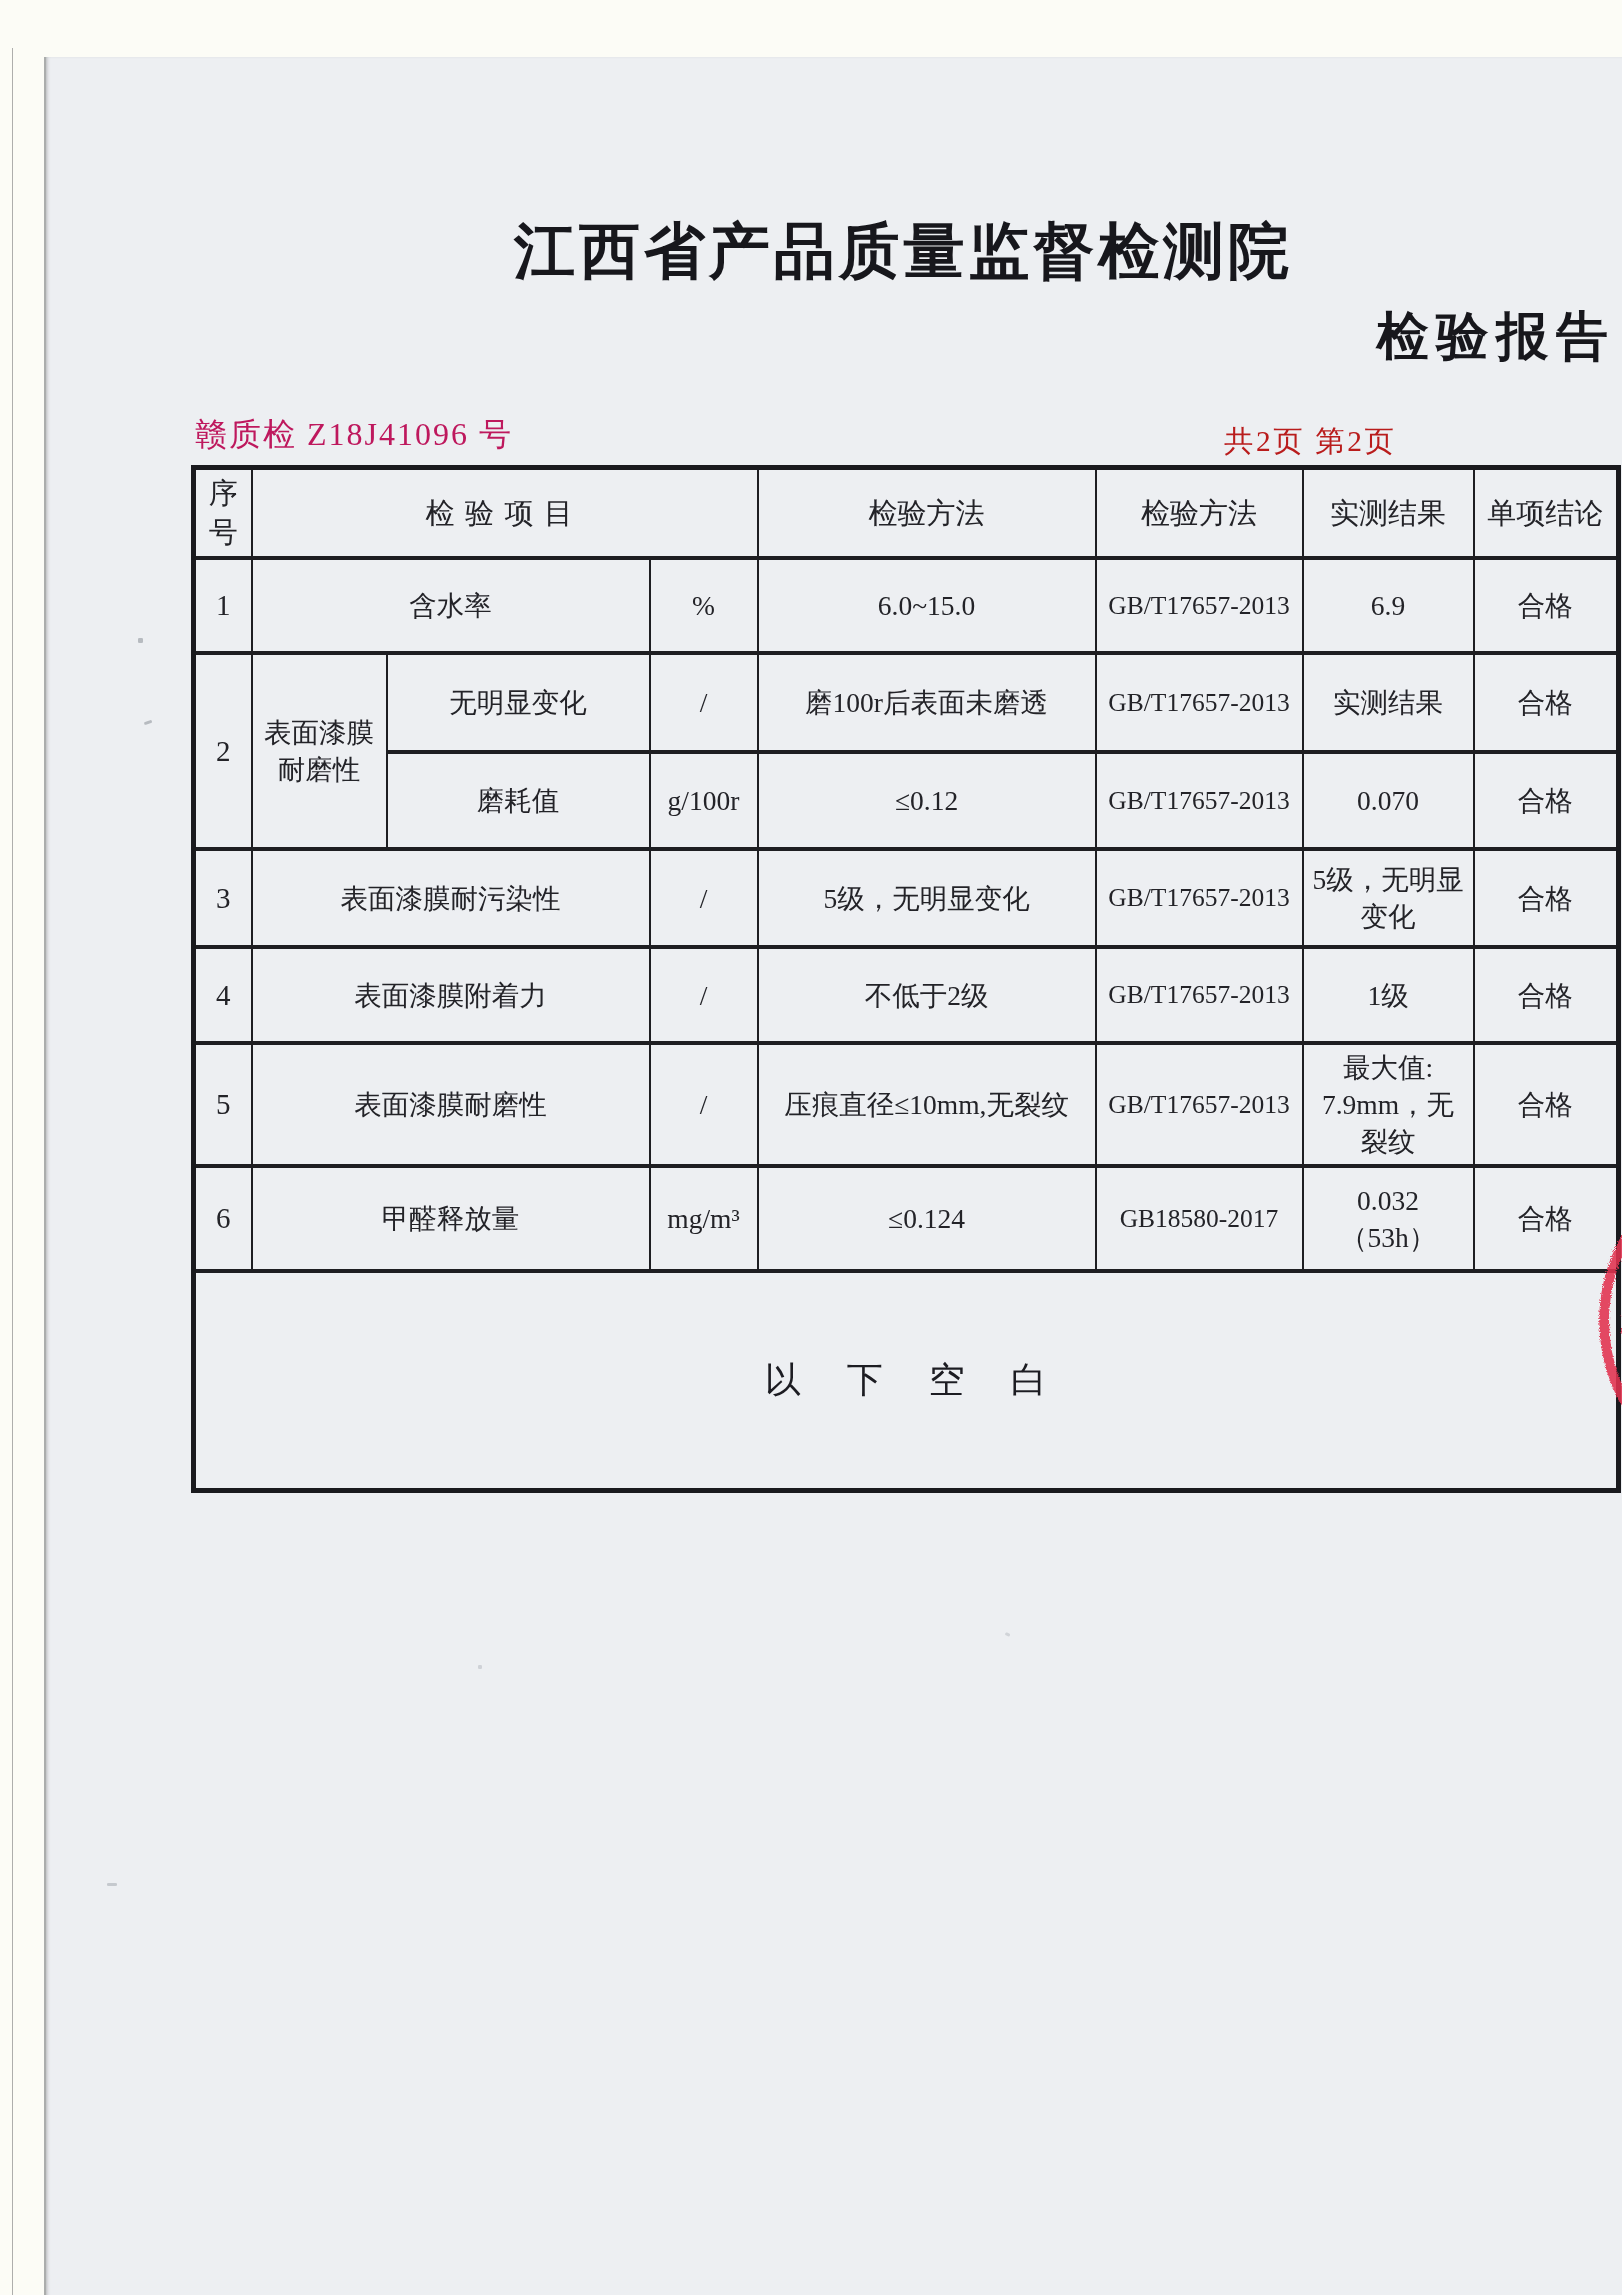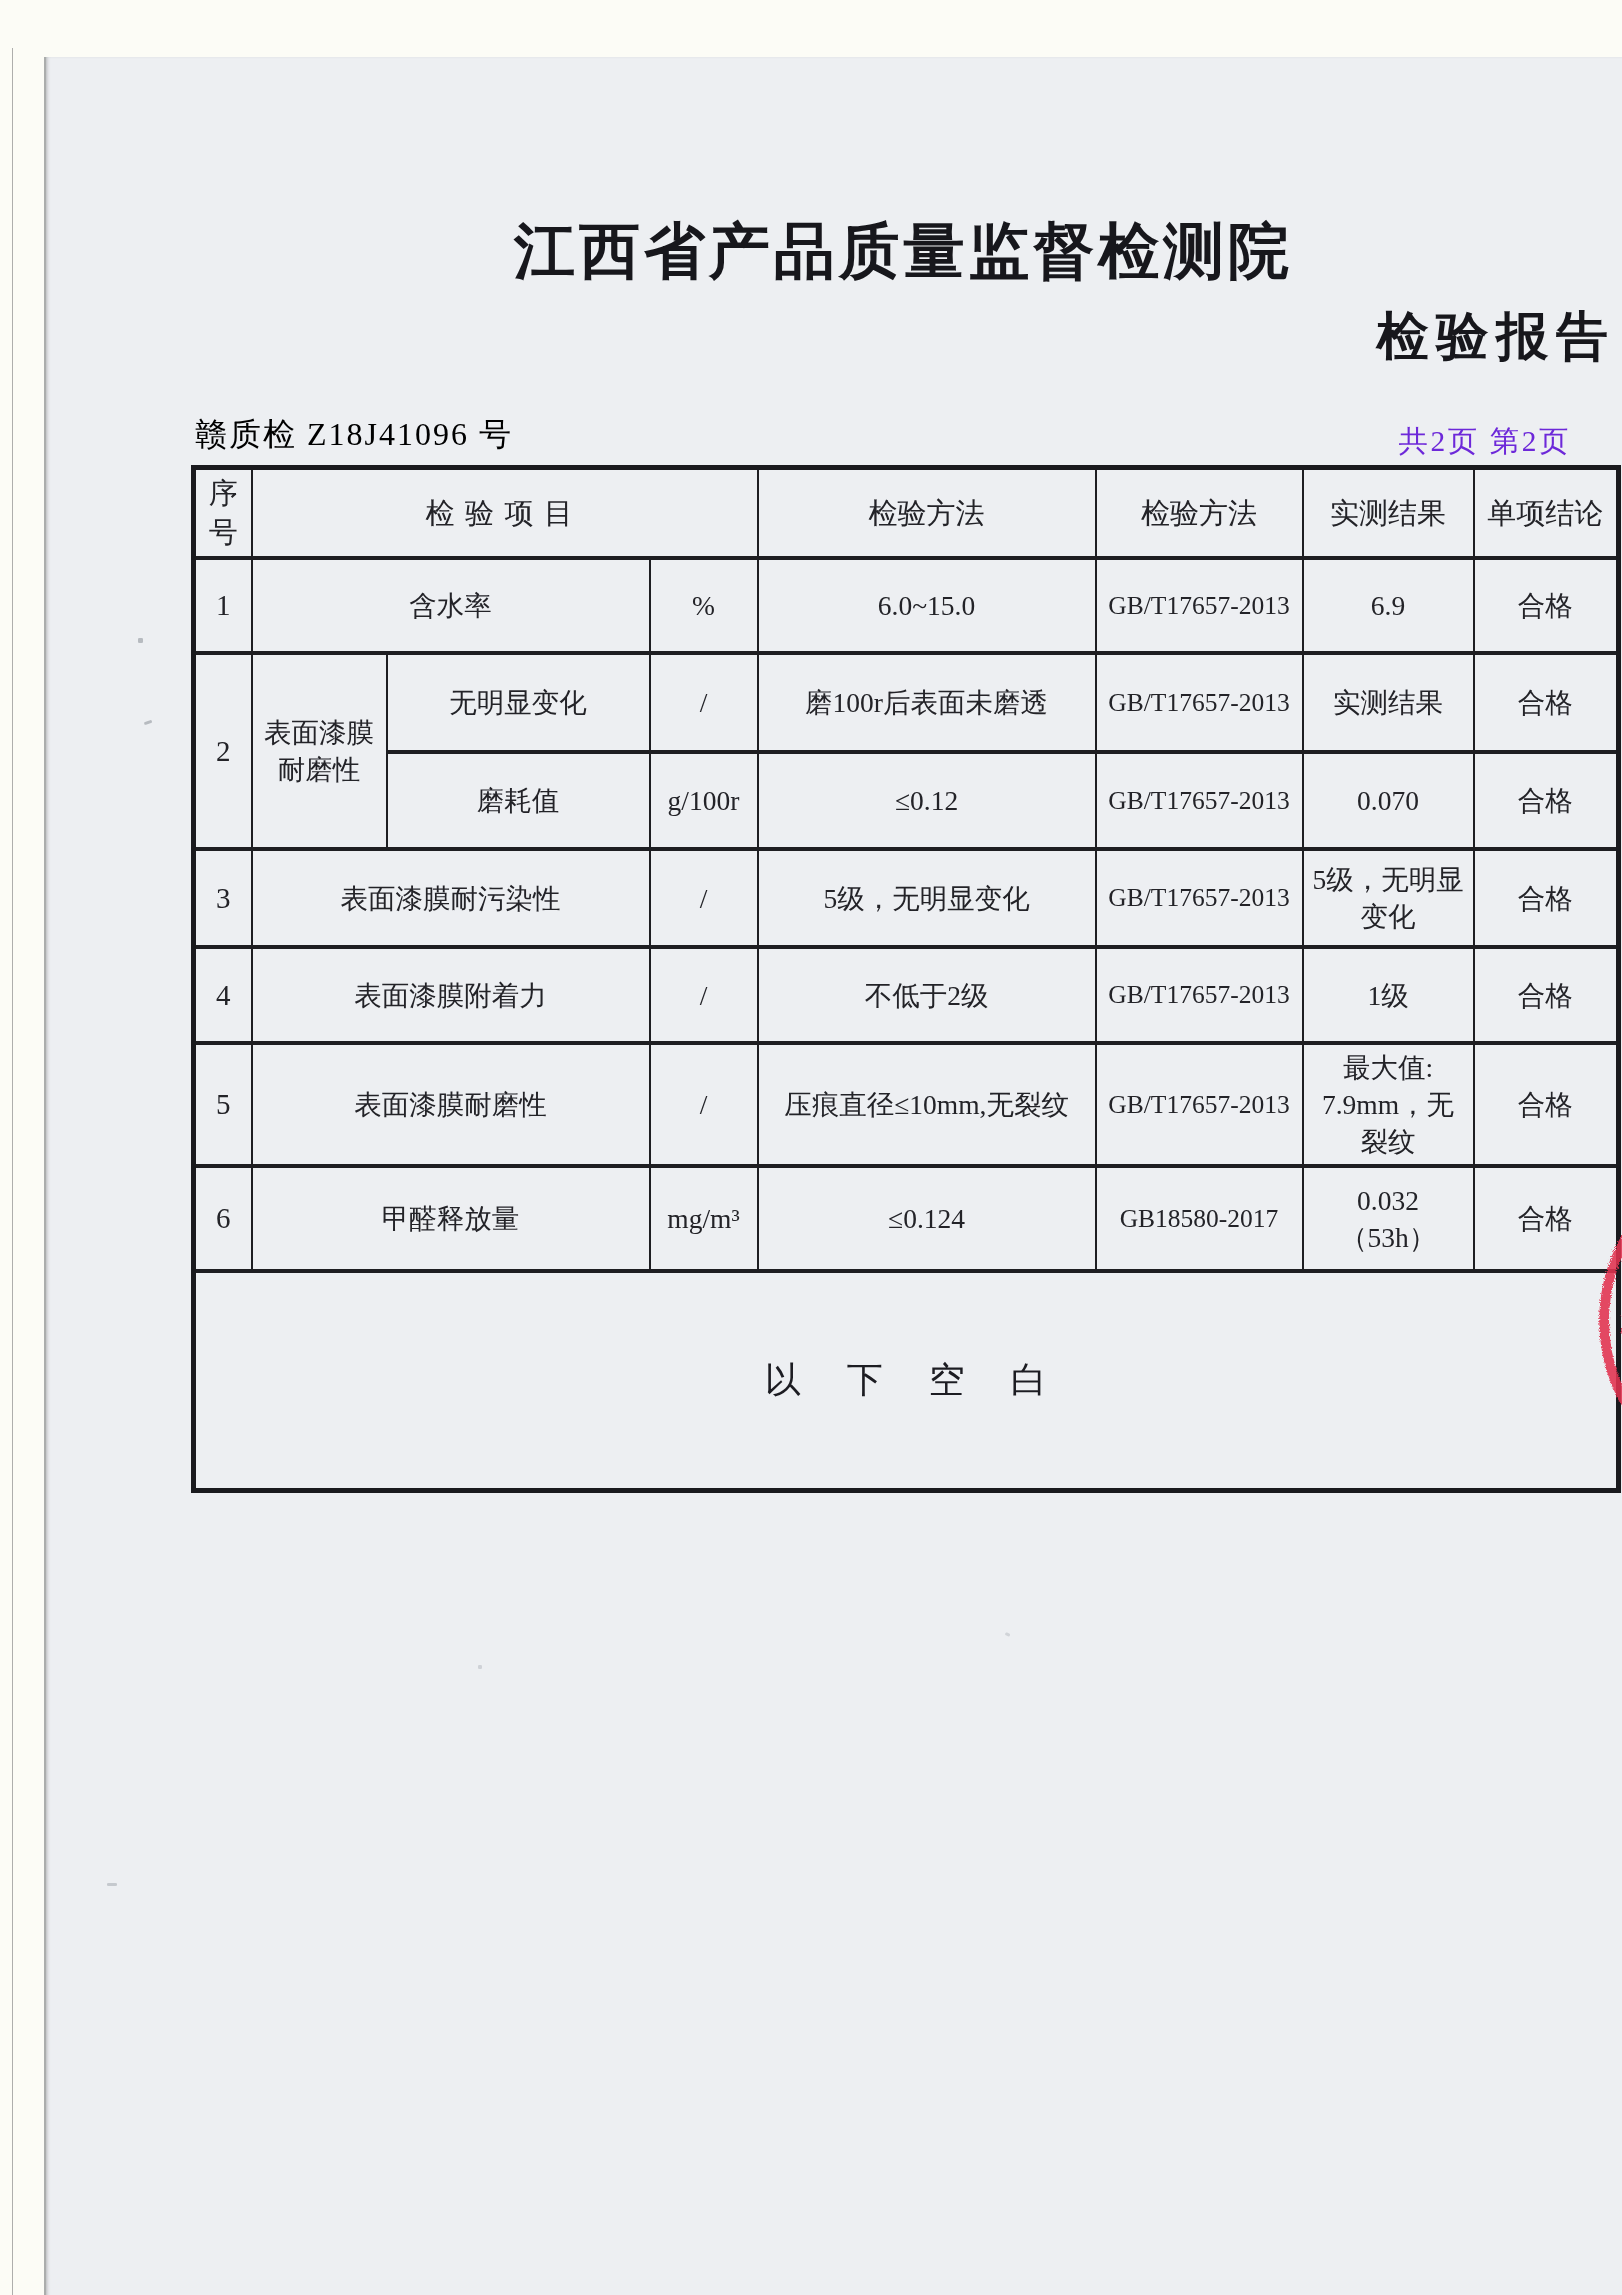--- a/index.html
+++ b/index.html
@@ -26,25 +26,25 @@
     text-align:center;font-size:61px;font-weight:bold;
     letter-spacing:3.9px;color:#17171c;
   }
   .report-title{
     position:absolute;left:145px;top:245px;width:1425px;
     text-align:right;font-size:52px;font-weight:bold;
     letter-spacing:7.9px;color:#17171c;
   }
   .report-no{
     position:absolute;left:149px;top:356px;
-    font-size:32px;letter-spacing:2px;color:#000000;
+    font-size:32px;letter-spacing:2px;color:#be185d;
   }
   .page-info{
     position:absolute;left:1178px;top:365px;width:347px;
-    text-align:right;font-size:29.4px;letter-spacing:2.6px;color:#6d28d9;
+    text-align:left;font-size:29.4px;letter-spacing:2.6px;color:#b91c1c;
   }
   table.report{
     position:absolute;left:145px;top:408px;width:1425px;
     border-collapse:collapse;table-layout:fixed;
     border:5.9px solid #1a1a1e;
     font-size:27.5px;color:#232328;
   }
   table.report td,table.report th{
     border:2.6px solid #1e1e22;
     border-top-width:4.6px;border-bottom-width:4.6px;

